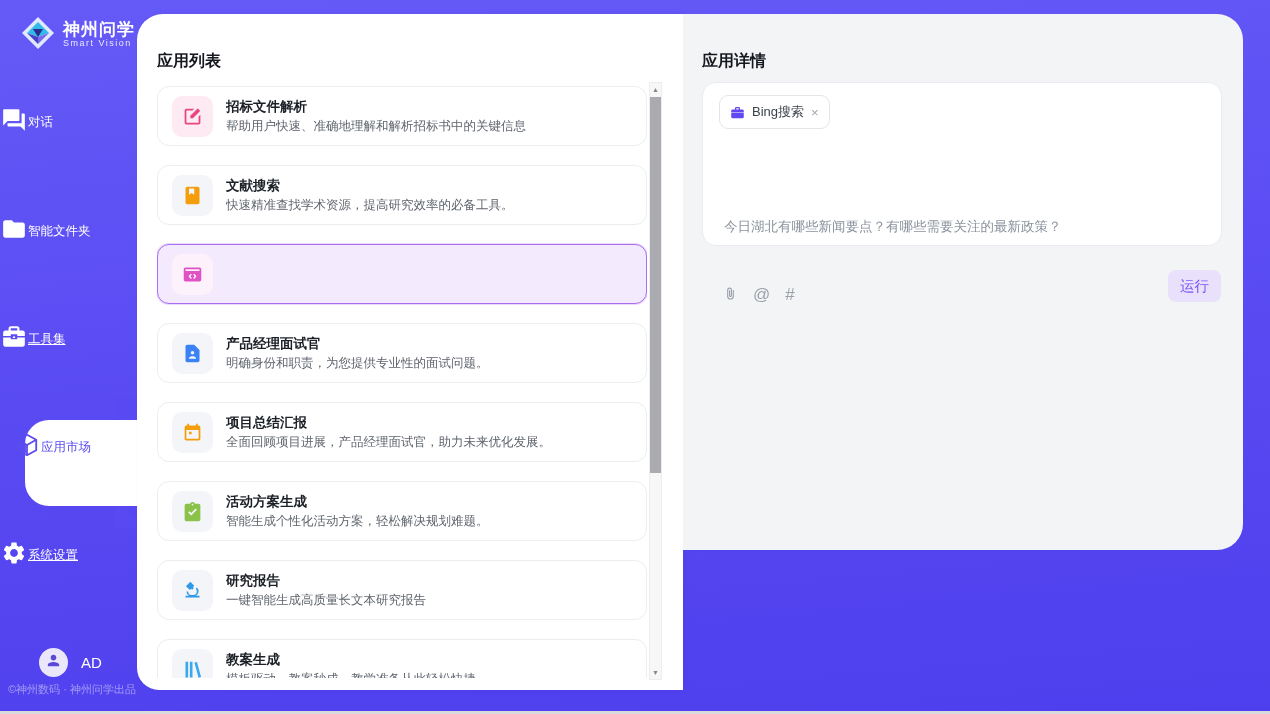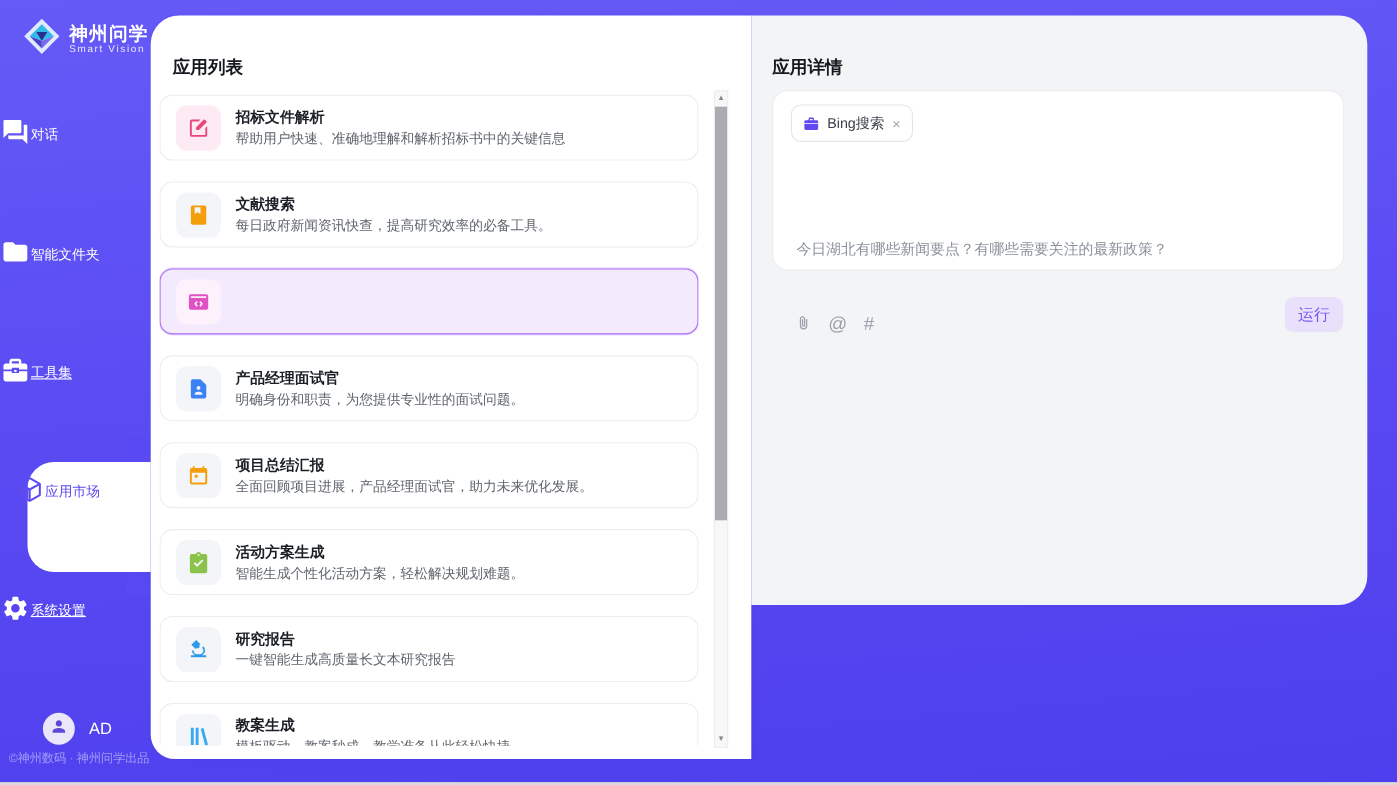--- a/index.html
+++ b/index.html
@@ -14,42 +14,42 @@
   
   .sidebar{position:absolute;left:0;top:0;width:137px;height:711px;}
   .logo{position:absolute;left:20px;top:15px;display:flex;align-items:center;gap:7px;}
   .logo-text .ln1{color:#fff;font-size:17px;font-weight:bold;letter-spacing:1px;line-height:17px;text-align:right;}
   .logo-text .ln2{color:#e8e9ff;font-size:9px;letter-spacing:1.5px;line-height:11px;}
   .nav-item{position:absolute;left:0;width:137px;display:flex;flex-direction:row;align-items:center;cursor:pointer;}
   .nav-ic{width:28px;height:28px;color:#fff;display:flex;align-items:center;justify-content:center;}
   .nav-ic svg{width:26px;height:26px;}
   .nav-label{margin-top:4px;font-size:12.5px;color:#fff;}
   .nav-label.u{text-decoration:underline;}
-  .active-tab{position:absolute;left:25px;top:420px;width:112px;height:100px;background:#fff;border-radius:24px 0 0 24px;}
+  .active-tab{position:absolute;left:25px;top:420px;width:112px;height:86px;background:#fff;border-radius:24px 0 0 24px;}
   .active-tab .nav-item{position:absolute;top:11px;left:-12px;}
   .active-tab .nav-ic{color:#5b4bf0;}
   .active-tab .nav-label{color:#5b4bf0;}
   .fillet{position:absolute;right:0;width:22px;height:22px;overflow:hidden;}
   .fillet.top{top:-22px;}
   .fillet.bot{bottom:-22px;}
   .fillet::after{content:'';position:absolute;width:44px;height:44px;border-radius:50%;background:#5849f2;}
   .fillet.top::after{left:-22px;top:-22px;}
   .fillet.bot::after{left:-22px;top:0;}
   .user-row{position:absolute;left:39px;top:648px;display:flex;align-items:center;gap:13px;cursor:pointer;}
   .avatar{width:29px;height:29px;border-radius:50%;background:#eae7fb;display:flex;align-items:center;justify-content:center;color:#5a48d8;}
   .avatar svg{width:17px;height:17px;}
   .user-name{color:#fff;font-size:15px;}
   .copyright{position:absolute;left:8px;top:682px;width:129px;color:rgba(255,255,255,.45);font-size:11px;white-space:nowrap;}
 
   
   .panel-white{position:absolute;left:137px;top:14px;width:546px;height:676px;background:#fff;
     border-radius:26px 0 0 22px;box-shadow:2px 0 6px rgba(30,30,60,.04);}
   .panel-title{position:absolute;font-size:16px;font-weight:bold;color:#15181e;}
   .panel-white .panel-title{left:20px;top:26px;}
-  .cards{position:absolute;left:8px;top:72px;width:490px;height:592px;overflow:hidden;}
+  .cards{position:absolute;left:20px;top:72px;width:490px;height:592px;overflow:hidden;}
   .card{box-sizing:border-box;width:490px;height:60px;margin-bottom:19px;border:1px solid #ebedf0;border-radius:12px;
     display:flex;align-items:center;padding:0 14px;cursor:pointer;background:#fff;}
   .card.selected{background:#f4eafe;border:1px solid #aa6ef3;box-shadow:0 0 0 1px rgba(170,110,243,.25);}
   .tile{width:41px;height:41px;border-radius:10px;display:flex;align-items:center;justify-content:center;flex:none;}
   .card-ic svg{width:21px;height:21px;display:block;}
   .card-tx{margin-left:13px;overflow:hidden;}
   .card-title{font-size:13.5px;font-weight:bold;color:#1b1f26;line-height:18px;}
   .card-desc{font-size:12.5px;color:#5f656d;line-height:17px;margin-top:2px;white-space:nowrap;text-align:right;}
 
   
@@ -180,21 +180,21 @@
         <div class="card">
     <span class="tile" style="background: rgb(244, 245, 248);">
       <span class="card-ic" style="color: rgb(245, 158, 11);">
               <svg viewBox="0 0 24 24" fill="currentColor">
                 <path d="M18 2H6a2 2 0 0 0-2 2v16a2 2 0 0 0 2 2h12a2 2 0 0 0 2-2V4a2 2 0 0 0-2-2zM8 4h6v7l-3-1.8L8 11V4z"></path>
               </svg>
             </span>
     </span>
     <div class="card-tx">
       <div class="card-title">文献搜索</div>
-      <div class="card-desc">每日政府新闻资讯快查，提高研究效率的必备工具。</div>
+      <div class="card-desc">快速精准查找学术资源，提高研究效率的必备工具。</div>
     </div>
   </div>
         <div class="card selected">
     <span class="tile" style="background: rgb(253, 241, 251);">
       <span class="card-ic" style="color: rgb(224, 82, 196);">
               <svg viewBox="0 0 24 24">
                 <path fill="currentColor" d="M20 4H4a2 2 0 0 0-2 2v12a2 2 0 0 0 2 2h16a2 2 0 0 0 2-2V6a2 2 0 0 0-2-2zm0 4H4V6h16v2z"></path>
                 <path fill="#fff" d="m10 11-2.5 3L10 17l1.2-1-1.7-2 1.7-2zm4 0-1.2 1 1.7 2-1.7 2 1.2 1 2.5-3z"></path>
               </svg>
             </span>

